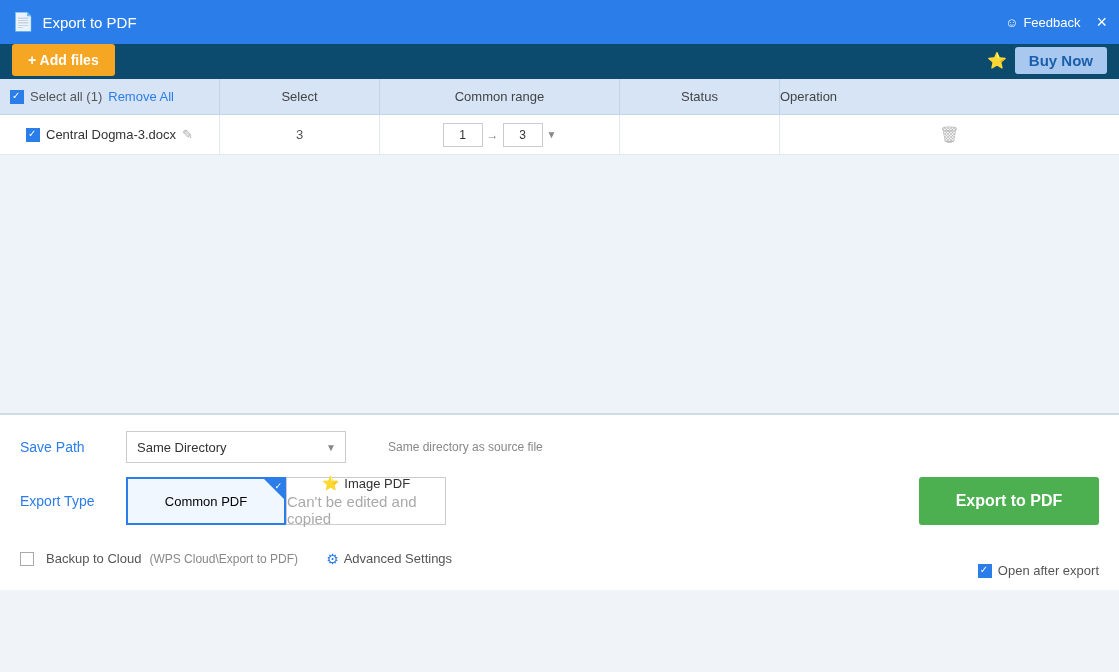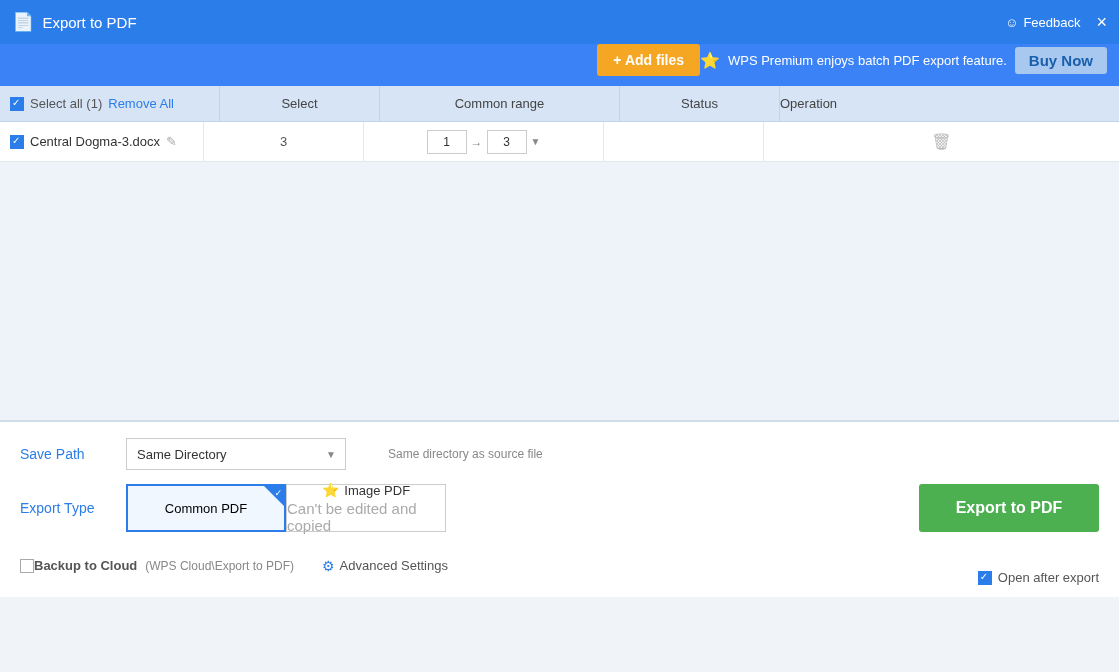--- a/index.html
+++ b/index.html
@@ -17,25 +17,25 @@
     }
     .titlebar-left { display: flex; align-items: center; gap: 8px; }
     .titlebar-left .app-icon { font-size: 18px; opacity: 0.9; }
     .titlebar-title { font-size: 15px; font-weight: 500; }
     .titlebar-right { display: flex; align-items: center; gap: 16px; }
     .feedback-btn { display: flex; align-items: center; gap: 5px; color: white; font-size: 13px; cursor: pointer; }
     .close-btn { color: white; font-size: 18px; cursor: pointer; font-weight: 300; line-height: 1; }
 
     
     .toolbar {
-      background: #3b82f6;
-      padding: 0 12px 10px 12px;
-      display: flex;
-      align-items: center;
-      justify-content: flex-end;
+      background: #0c4a6e;
+      padding: 0 12px 3px 12px;
+      display: flex;
+      align-items: center;
+      justify-content: space-between;
     }
     .add-files-btn {
       background: #f5a623;
       color: white;
       border: none;
       padding: 8px 16px;
       font-size: 14px;
       font-weight: 600;
       border-radius: 3px;
       cursor: pointer;
@@ -84,21 +84,21 @@
     .remove-all-link { color: #2b7de9; font-size: 13px; cursor: pointer; text-decoration: none; }
 
     
     .table-row {
       display: flex;
       align-items: center;
       height: 40px;
       background: white;
       border-bottom: 1px solid #e0e8f0;
     }
-    .row-select { width: 204px; display: flex; align-items: center; gap: 6px; padding-left: 10px; border-right: 1px solid #e0e8f0; height: 100%; }
+    .row-select { width: 204px; display: flex; align-items: center; gap: 6px; padding-left: 10px; border-right: 1px solid #e0e8f0; height: 100%; margin-left: 16px; }
     .row-pages { width: 160px; text-align: center; border-right: 1px solid #e0e8f0; height: 100%; display: flex; align-items: center; justify-content: center; color: #555; }
     .row-range { width: 240px; border-right: 1px solid #e0e8f0; height: 100%; display: flex; align-items: center; justify-content: center; gap: 4px; }
     .row-status { width: 160px; border-right: 1px solid #e0e8f0; height: 100%; display: flex; align-items: center; justify-content: center; }
     .row-operation { flex: 1; height: 100%; display: flex; align-items: center; justify-content: center; }
 
     .range-input {
       width: 40px;
       height: 24px;
       border: 1px solid #ccc;
       text-align: center;
@@ -209,21 +209,21 @@
     .image-pdf-title { font-size: 13px; color: #333; display: flex; align-items: center; gap: 5px; }
     .image-pdf-sub { font-size: 15px; color: #aaa; }
     .wps-icon { color: #f5a623; font-size: 14px; }
 
     .bottom-actions-row {
       display: flex;
       align-items: center;
       justify-content: space-between;
     }
     .bottom-actions-left { display: flex; align-items: center; gap: 8px; }
-    .backup-checkbox { display: flex; align-items: center; gap: 0; font-weight: bold; }
+    .backup-checkbox { display: flex; align-items: center; gap: 12px; }
     .backup-label { font-size: 13px; color: #555; }
     .backup-path { color: #888; font-size: 12px; }
     .advanced-settings { display: flex; align-items: center; gap: 5px; color: #555; font-size: 13px; cursor: pointer; margin-left: 20px; }
     .gear-icon { color: #2b7de9; font-size: 14px; }
 
     .bottom-actions-right { display: flex; align-items: center; gap: 16px; margin-top: 24px; }
     .open-after-export { display: flex; align-items: center; gap: 6px; font-size: 13px; color: #555; }
     .export-btn {
       background: #4caf50;
       color: white;
@@ -282,21 +282,20 @@
       <span>Feedback</span>
     </div>
     <span class="close-btn">×</span>
   </div>
 </div>
 
 <div class="toolbar">
   <button class="add-files-btn">+ Add files</button>
   <div class="premium-bar">
     <span class="premium-icon">⭐</span>
-    <span>WPS Premium enjoys batch PDF export feature.</span>
     <button class="buy-now-btn">Buy Now</button>
   </div>
 </div>
 
 <div class="main-content">
 
   <div class="table-header">
     <div class="col-select">
       <span class="cb checked"></span>
       <span class="select-all-text">Select all (1)</span>

